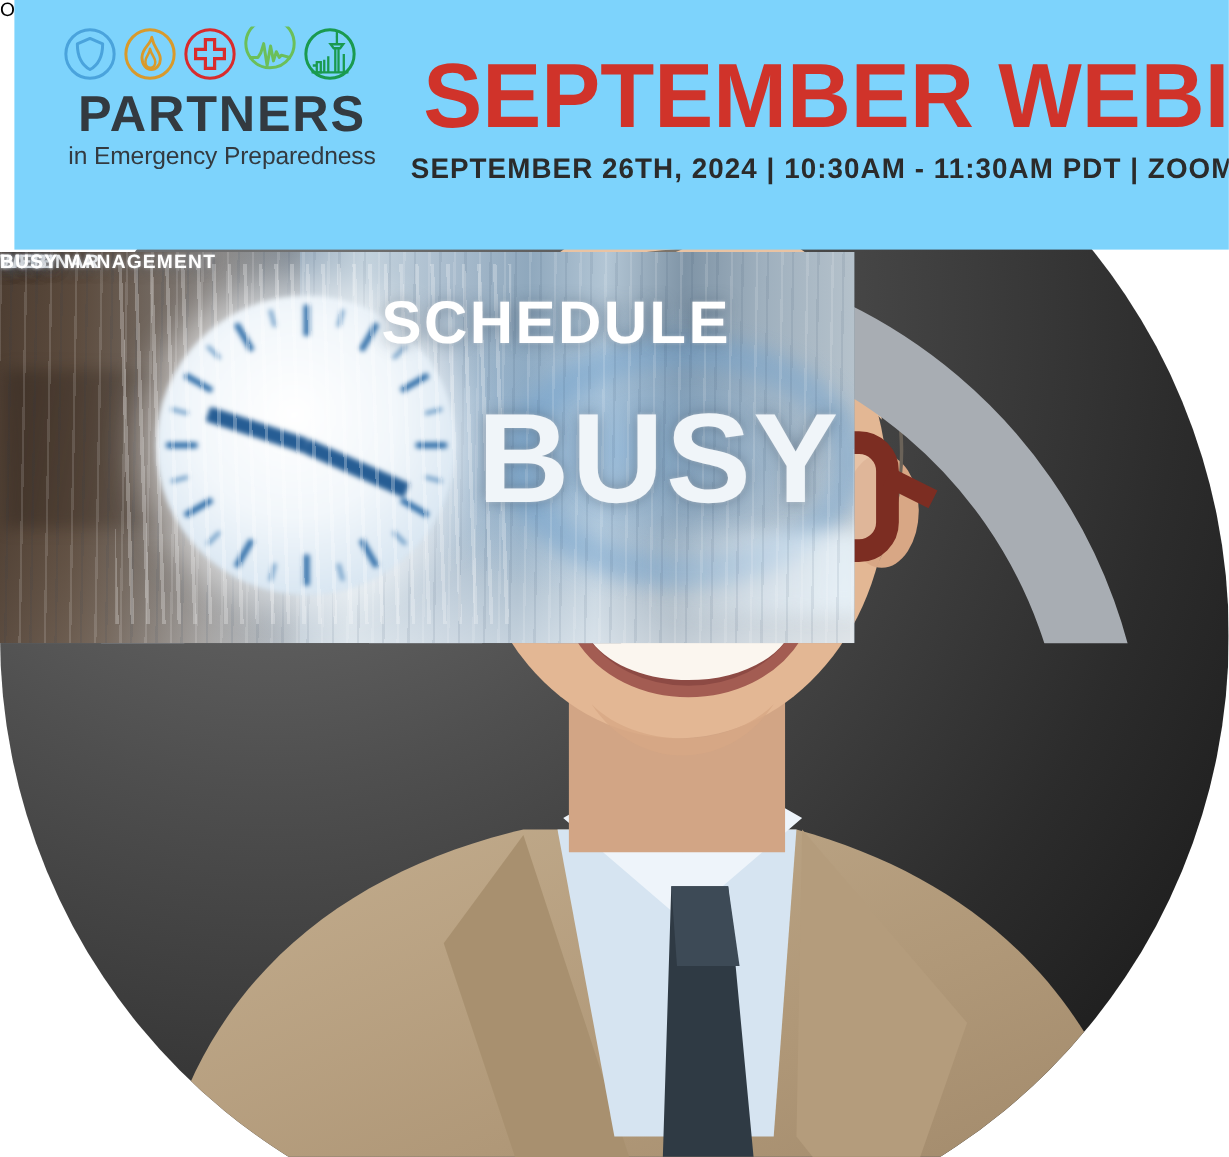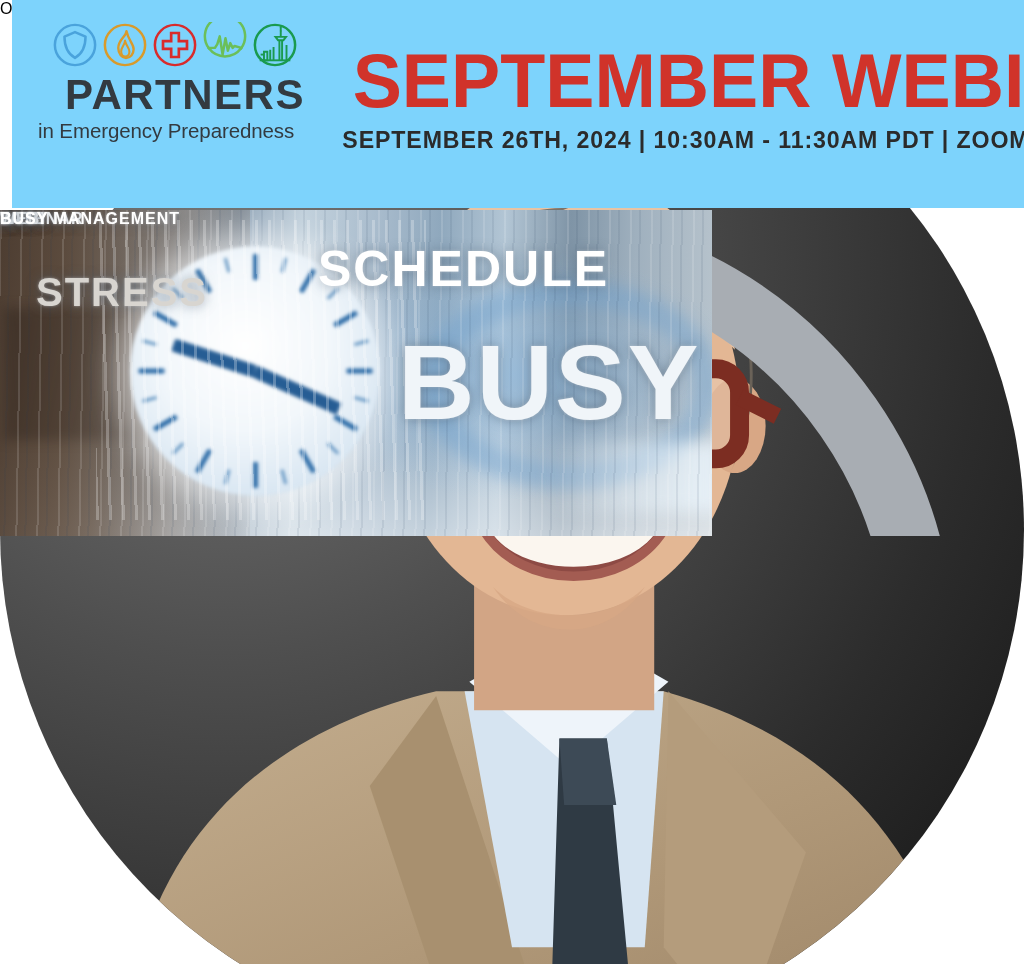--- a/index.html
+++ b/index.html
@@ -45,21 +45,21 @@
     color: #333a40;
     line-height: 1;
     text-align: center;
     width: 294px;
   }
   #brand-tag {
     font-family: "Liberation Sans", sans-serif;
     font-size: 20.5px;
     color: #333a40;
     line-height: 1.15;
-    text-align: left;
+    text-align: center;
     width: 294px;
     margin-top: 3px;
     letter-spacing: -0.1px;
   }
 
   #header-right {
     position: absolute;
     right: 14px; top: 46px;
     width: 690px;
     text-align: right;
@@ -367,21 +367,20 @@
             <span class="minor" style="transform:rotate(345deg)"></span>
           </div>
           <div id="hand-h"></div>
           <div id="hand-m"></div>
         </div>
       </div>
       <div id="clock-smear"></div>
 
       <div class="bw" id="bw-busy">BUSY</div>
       <div class="bw" id="bw-schedule">SCHEDULE</div>
-      <div class="bw" id="bw-stress">STRESS</div>
       <div class="bw" id="bw-delay">LATE</div>
       <div class="bw" id="bw-pressure">WEBINAR</div>
       <div class="bw" id="bw-time">BUSY MANAGEMENT</div>
       <div class="bw" id="bw-rush">BUSY</div>
     </div>
 
     <div id="banner-red">
       <svg id="banner-red-icon" viewBox="0 0 100 100">
         <path d="M12.5 57 A40 40 0 1 1 87.5 57" fill="none" stroke="#A8ADB3" stroke-width="6.5" stroke-linecap="round"></path>
         <path d="M12.5 57 A40 40 0 0 0 87.5 57" fill="none" stroke="#A8ADB3" stroke-width="6.5" stroke-linecap="round"></path>

